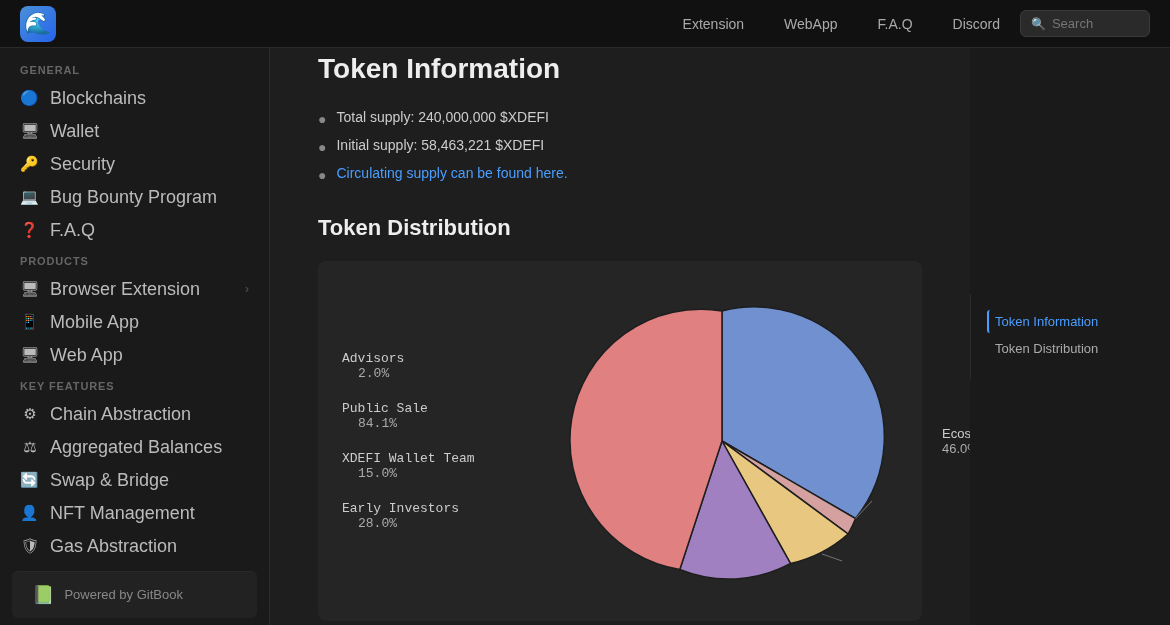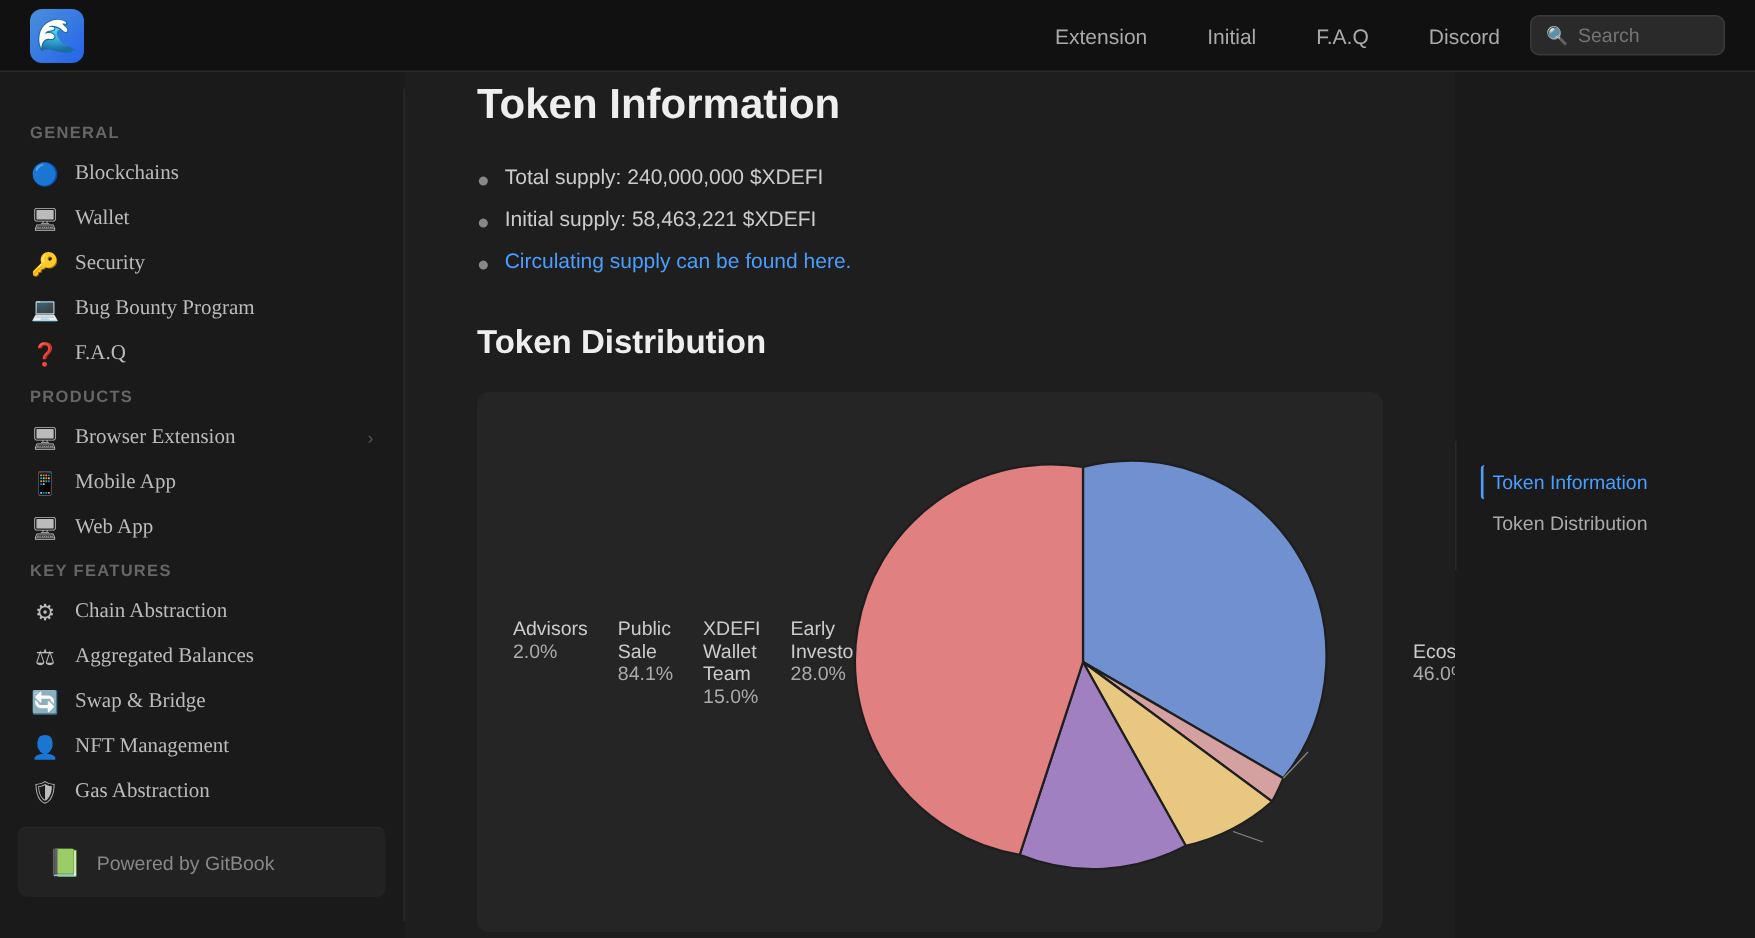--- a/index.html
+++ b/index.html
@@ -95,21 +95,21 @@
       display: flex;
       align-items: center;
       padding: 6px 20px;
       cursor: pointer;
       border-radius: 4px;
       color: #bbb;
       gap: 10px;
       position: relative;
     }
     .sidebar-item-icon { font-size: 15px; width: 20px; text-align: center; flex-shrink: 0; }
-    .sidebar-item-label { flex: 1; font-size: 14px; font-family: Liberation Serif, serif; }
+    .sidebar-item-label { flex: 1; font-size: 18px; }
     .sidebar-item-arrow { color: #555; font-size: 12px; }
 
     
     .main-content {
       flex: 1;
       overflow-y: auto;
       padding: 32px 48px;
       background: #1e1e1e;
     }
     .page-title {
@@ -142,26 +142,28 @@
       background: #252525;
       border-radius: 8px;
       padding: 24px;
       display: flex;
       align-items: center;
       gap: 40px;
       min-height: 360px;
     }
     .chart-labels-left {
       display: flex;
+      flex-direction: column;
       gap: 20px;
       min-width: 160px;
+      font-family: Liberation Mono, monospace;
     }
     .chart-label-item { }
     .chart-label-name { color: #ccc; font-size: 13px; }
-    .chart-label-pct { color: #aaa; font-size: 13px; }
+    .chart-label-pct { color: #aaa; font-size: 13px; margin-left: 16px; }
 
     .pie-wrapper {
       position: relative;
       width: 360px;
       height: 300px;
       flex-shrink: 0;
     }
     .pie-wrapper svg {
       width: 360px;
       height: 300px;
@@ -222,21 +224,21 @@
   </style>
 </head>
 <body>
 
 <nav class="topnav">
   <div class="topnav-logo">
     <span style="font-size:22px;">🌊</span>
   </div>
   <div class="topnav-links">
     <a class="topnav-link">Extension</a>
-    <a class="topnav-link">Initial</a>
+    <a class="topnav-link">WebApp</a>
     <a class="topnav-link">F.A.Q</a>
     <a class="topnav-link">Discord</a>
   </div>
   <div class="search-box">
     <span class="search-icon-svg">🔍</span>
     <input type="text" placeholder="Search" style="">
   </div>
 </nav>
 
 <div class="layout">

